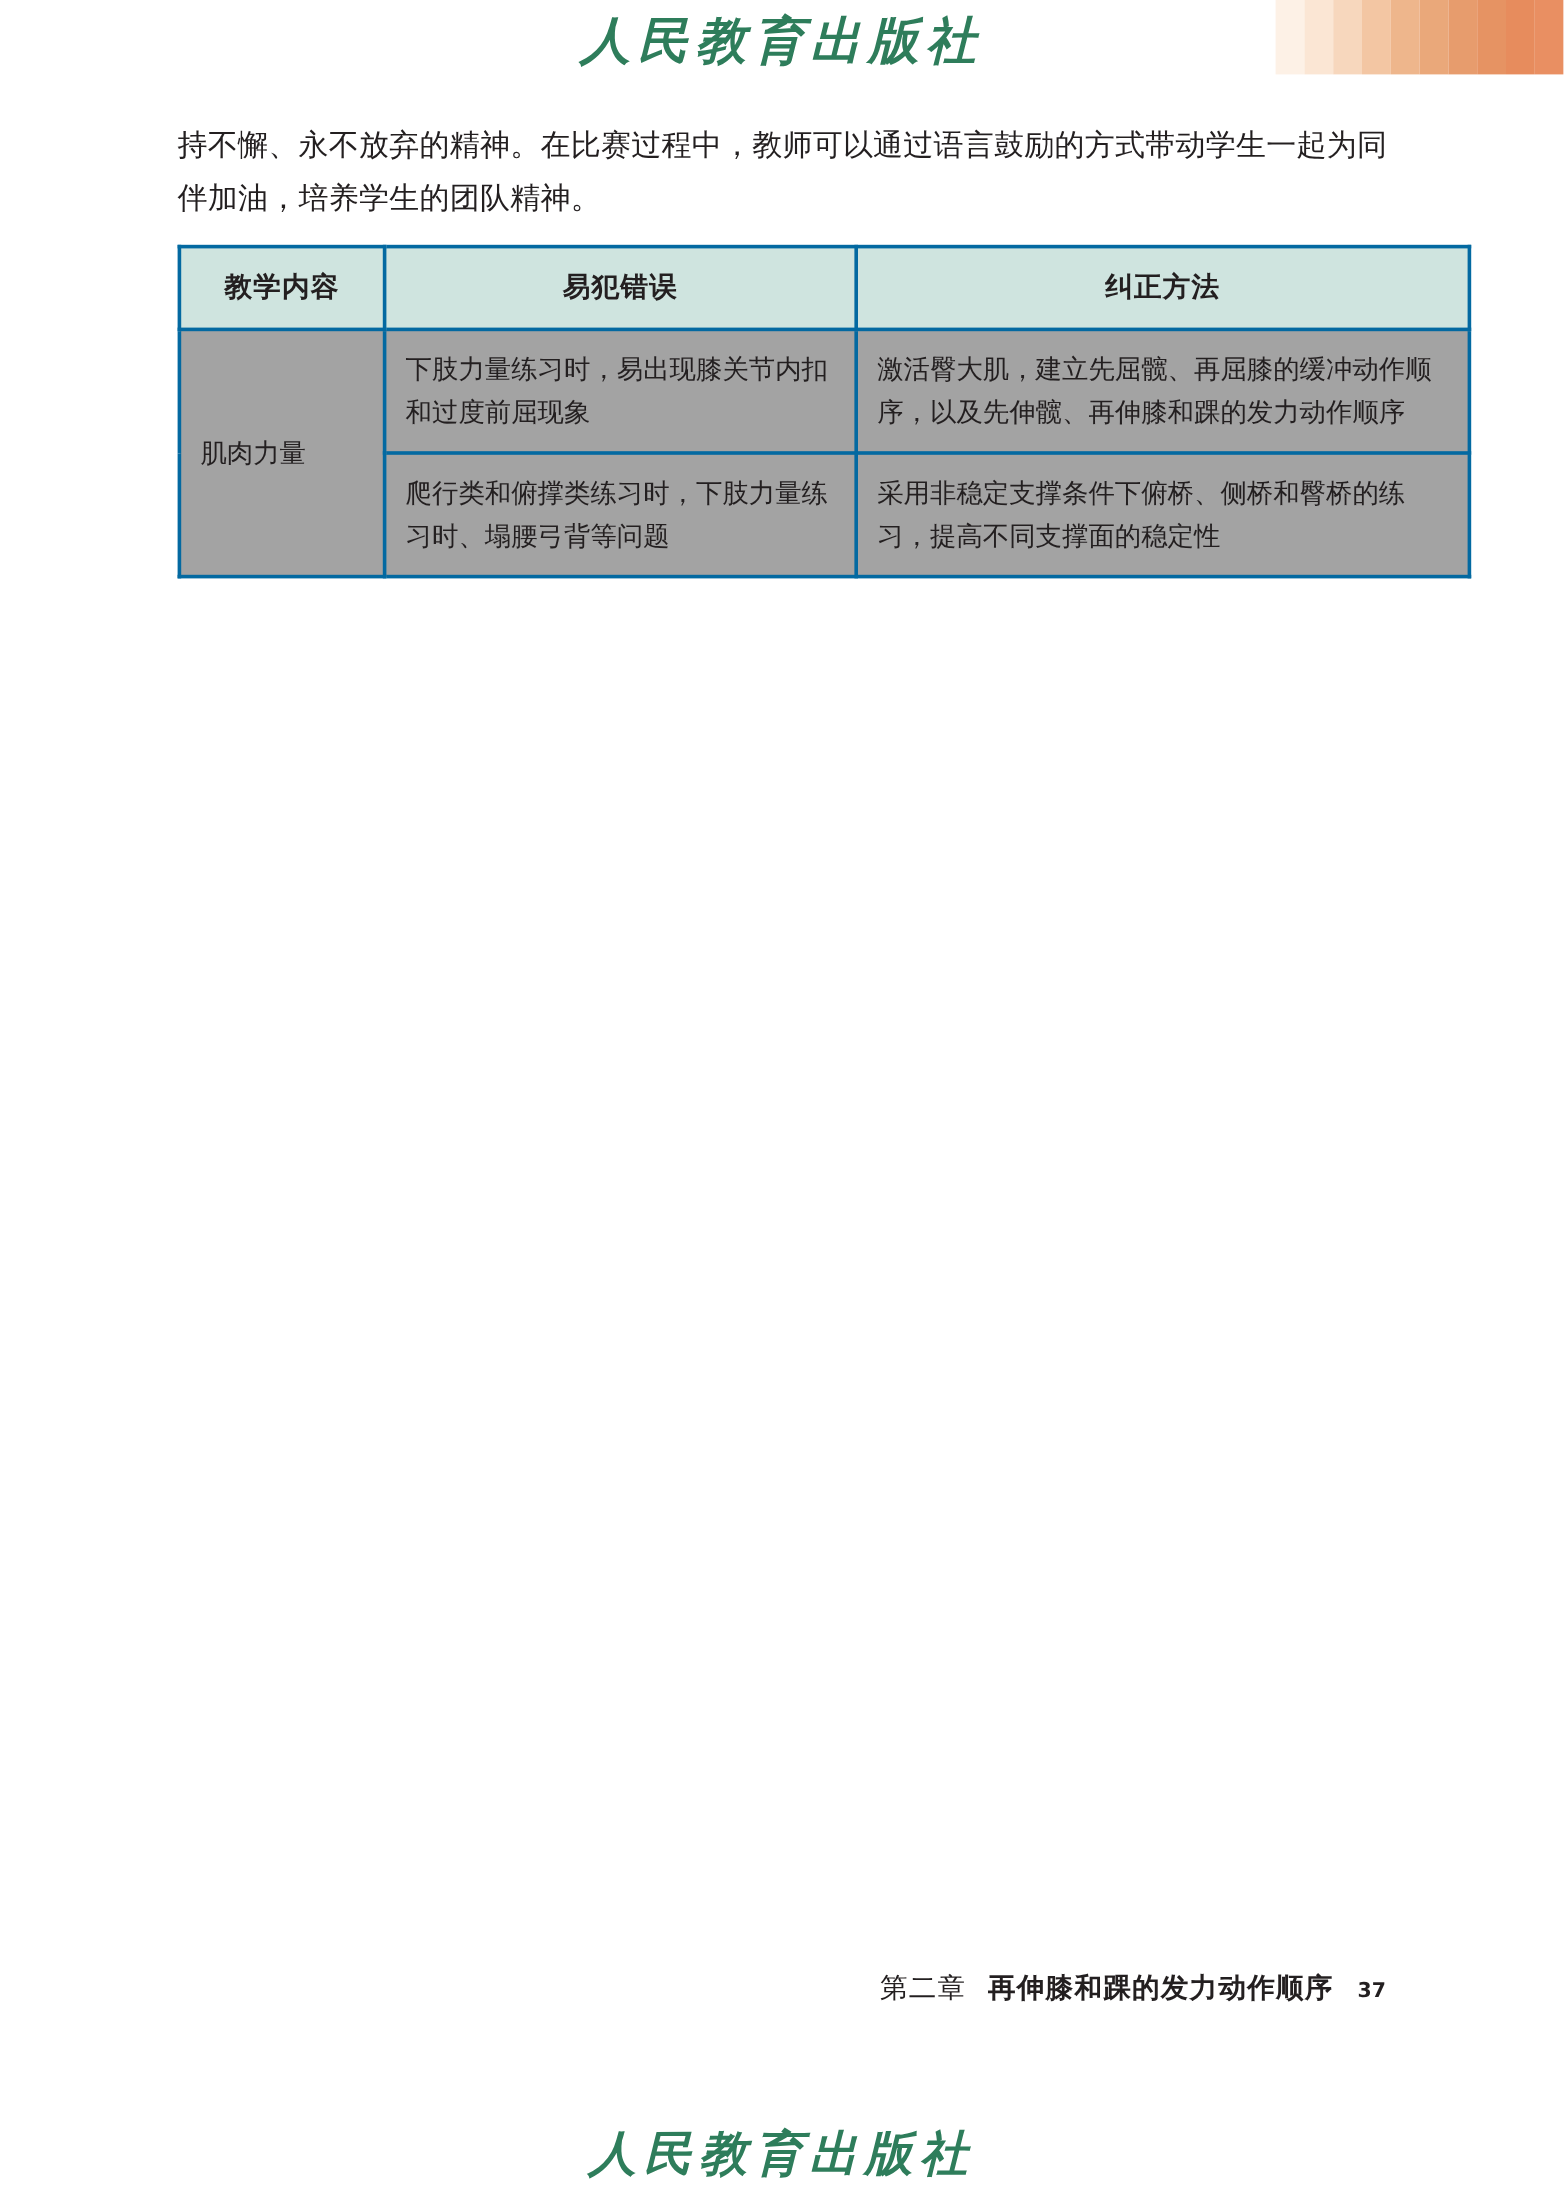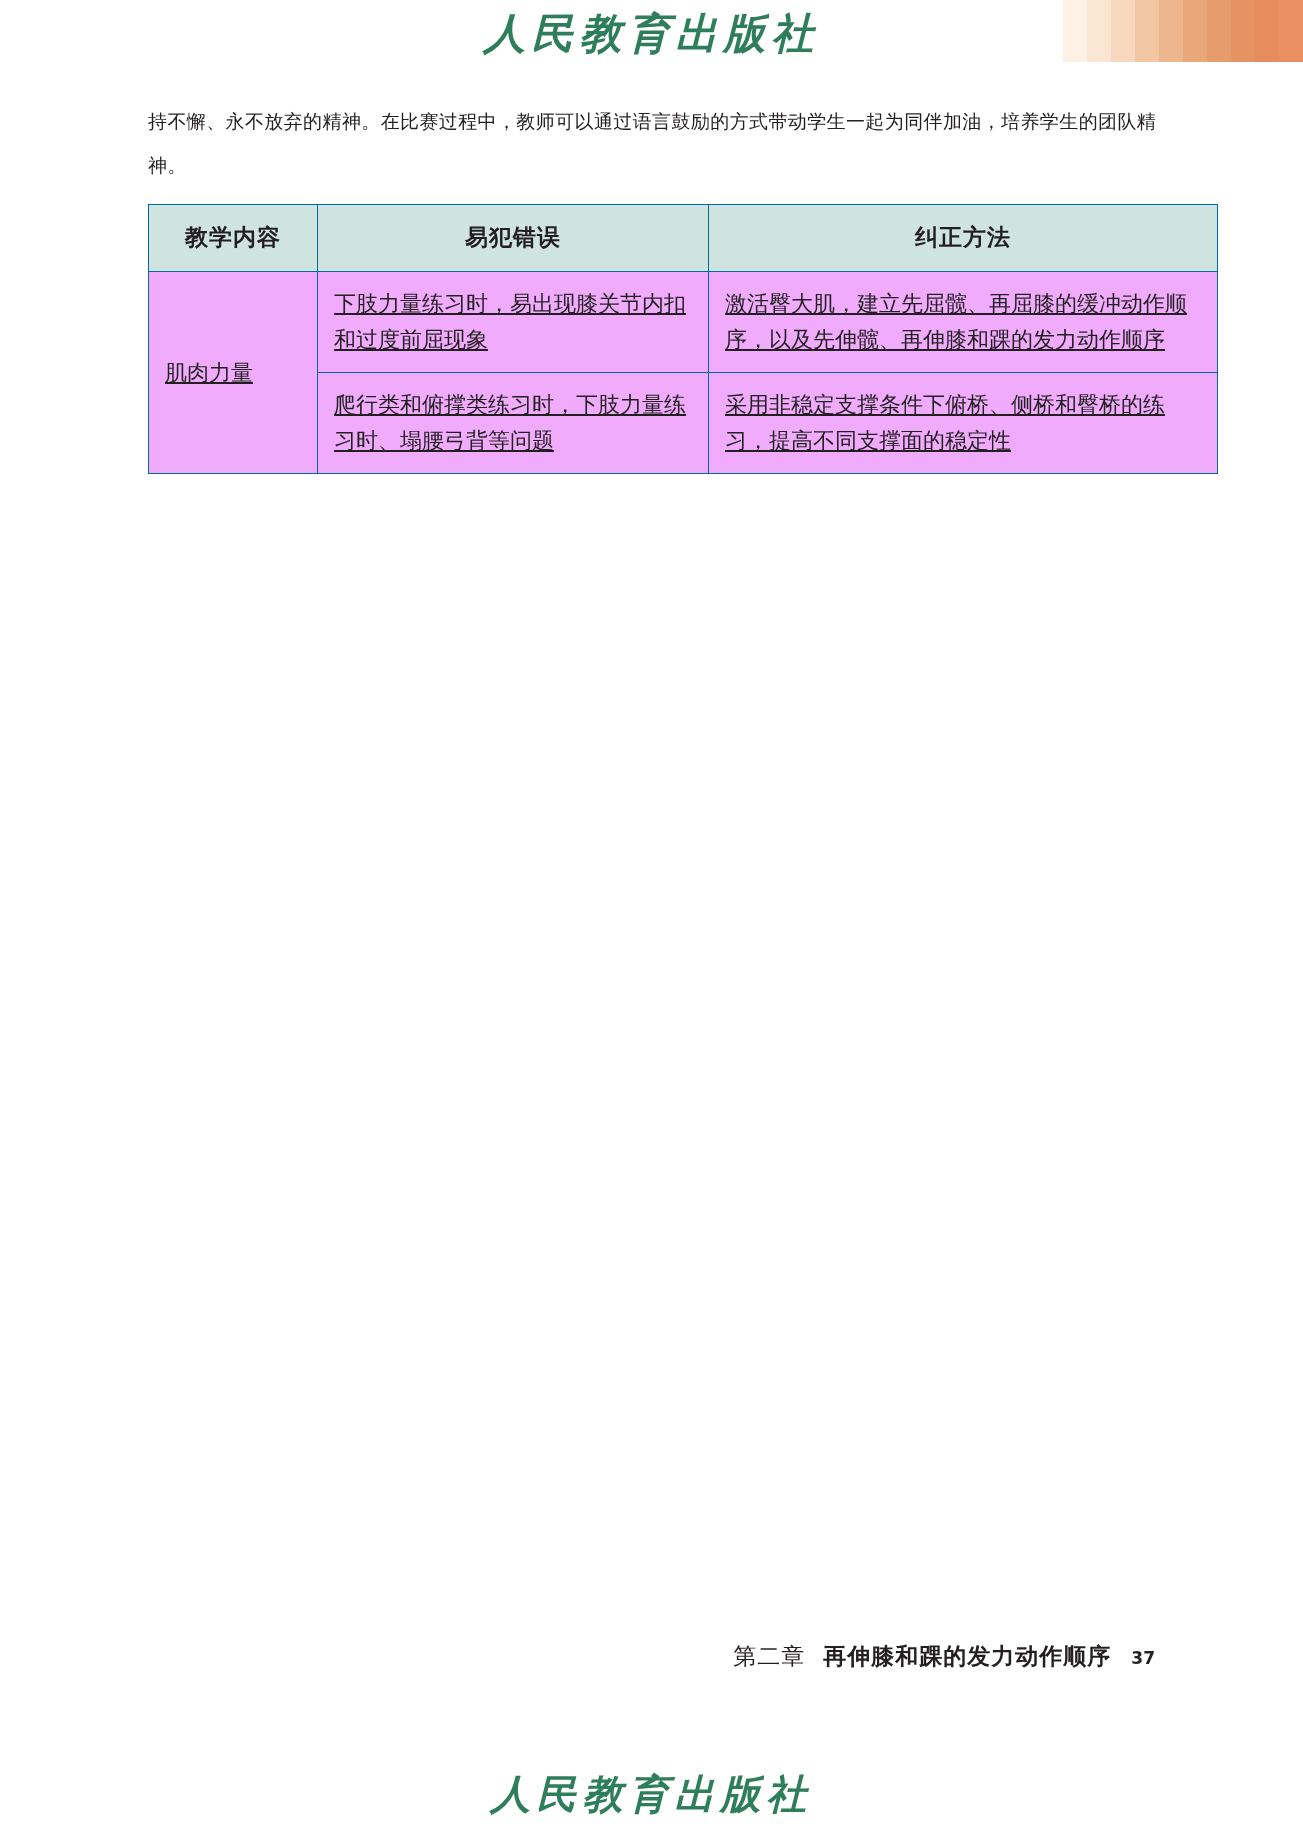--- a/index.html
+++ b/index.html
@@ -50,21 +50,21 @@
 
   
   .page-body {
     position: absolute;
     left: 148px;
     top: 100px;
     width: 1008px;
   }
   p.para {
     margin: 0;
-    font-size: 19px;
+    font-size: 25px;
     line-height: 44px;
     text-align: justify;
     text-justify: inter-ideograph;
     letter-spacing: 0.2px;
   }
   p.para.indent {
     text-indent: 50px;
     margin-top: 6px;
   }
 
@@ -81,37 +81,36 @@
 
   
   table.errtable {
     margin-top: 16px;
     width: 1008px;
     border-collapse: collapse;
     table-layout: fixed;
   }
   table.errtable th,
   table.errtable td {
-    border: 1px solid #0369a1;
+    border: 3px solid #0369a1;
     vertical-align: middle;
     padding: 14px 16px;
     font-size: 22px;
     line-height: 36px;
   }
   table.errtable thead th {
     background: #cfe4df;
     text-align: center;
     font-weight: 700;
     font-size: 23px;
     padding: 15px 10px;
     letter-spacing: 1px;
   }
   table.errtable tbody td {
-    background: #f0abfc;
-    text-decoration: underline;
+    background: #a3a3a3;
   }
   td.col-content {
     text-align: left;
     width: 148px;
     font-size: 23px;
   }
   td.col-err { width: 370px; }
   td.col-fix { width: 488px; }
   th.h-content { width: 148px; }
   th.h-err { width: 370px; }

